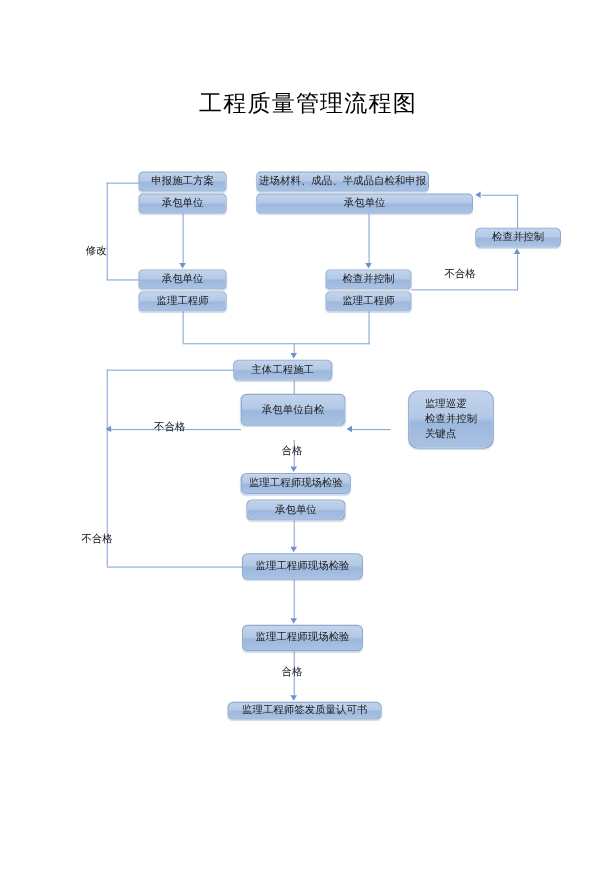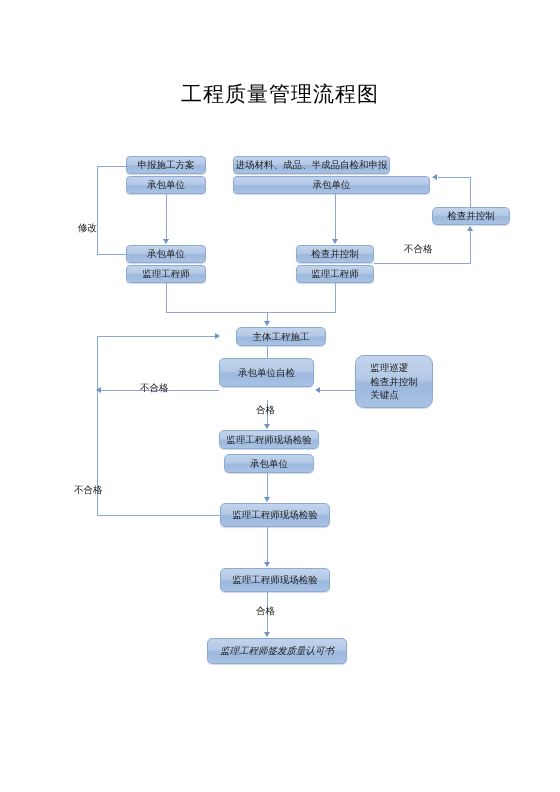--- a/index.html
+++ b/index.html
@@ -44,20 +44,21 @@
     display: flex;
     align-items: center;
     justify-content: center;
     white-space: nowrap;
     box-shadow: 0 1px 1px rgba(120,150,190,0.35);
   }
   .box.soft {
     border-radius: 9px;
     white-space: normal;
     line-height: 1.45;
+    margin-left: 16px;
   }
   .box.sq {
     border-radius: 4px;
   }
   
   .ln {
     position: absolute;
     background: #8aa9d6;
   }
   .lnv { width: 1px; }
@@ -164,37 +165,37 @@
   <div class="box" style="left:432px; top:207px; width:78px; height:18px;">检查并控制</div>
 
   <div class="box sq" style="left:126px; top:245px; width:80px; height:18px;">承包单位</div>
 
   <div class="box sq" style="left:126px; top:265px; width:80px; height:18px;">监理工程师</div>
 
   <div class="box sq" style="left:296px; top:245px; width:78px; height:18px;">检查并控制</div>
 
   <div class="box sq" style="left:296px; top:265px; width:78px; height:18px;">监理工程师</div>
 
-  <div class="box" style="left:236px; top:327px; width:90px; height:19px;">主体工程施工</div>
+  <div class="box" style="left:212px; top:327px; width:90px; height:19px;">主体工程施工</div>
 
   <div class="box" style="left:219px; top:358px; width:95px; height:29px;">承包单位自检</div>
 
   <div class="box soft" style="left:355px; top:355px; width:78px; height:53px; white-space:pre-line;">监理巡逻
 检查并控制
 关键点</div>
 
   <div class="box" style="left:219px; top:430px; width:100px; height:19px;">监理工程师现场检验</div>
 
   <div class="box" style="left:224px; top:454px; width:90px; height:19px;">承包单位</div>
 
   <div class="box" style="left:220px; top:503px; width:110px; height:24px;">监理工程师现场检验</div>
 
   <div class="box" style="left:220px; top:568px; width:110px; height:24px;">监理工程师现场检验</div>
 
-  <div class="box" style="left:207px; top:638px; width:140px; height:26px;font-style:italic;">监理工程师签发质量认可书</div>
+  <div class="box" style="left:207px; top:638px; width:140px; height:16px;">监理工程师签发质量认可书</div>
 
   <div class="elabel" style="left:78px; top:222px;">修改</div>
 
   <div class="elabel" style="left:404px; top:243px;">不合格</div>
 
   <div class="elabel" style="left:140px; top:382px;">不合格</div>
 
   <div class="elabel" style="left:256px; top:404px;">合格</div>
 
   <div class="elabel" style="left:74px; top:484px;">不合格</div>

